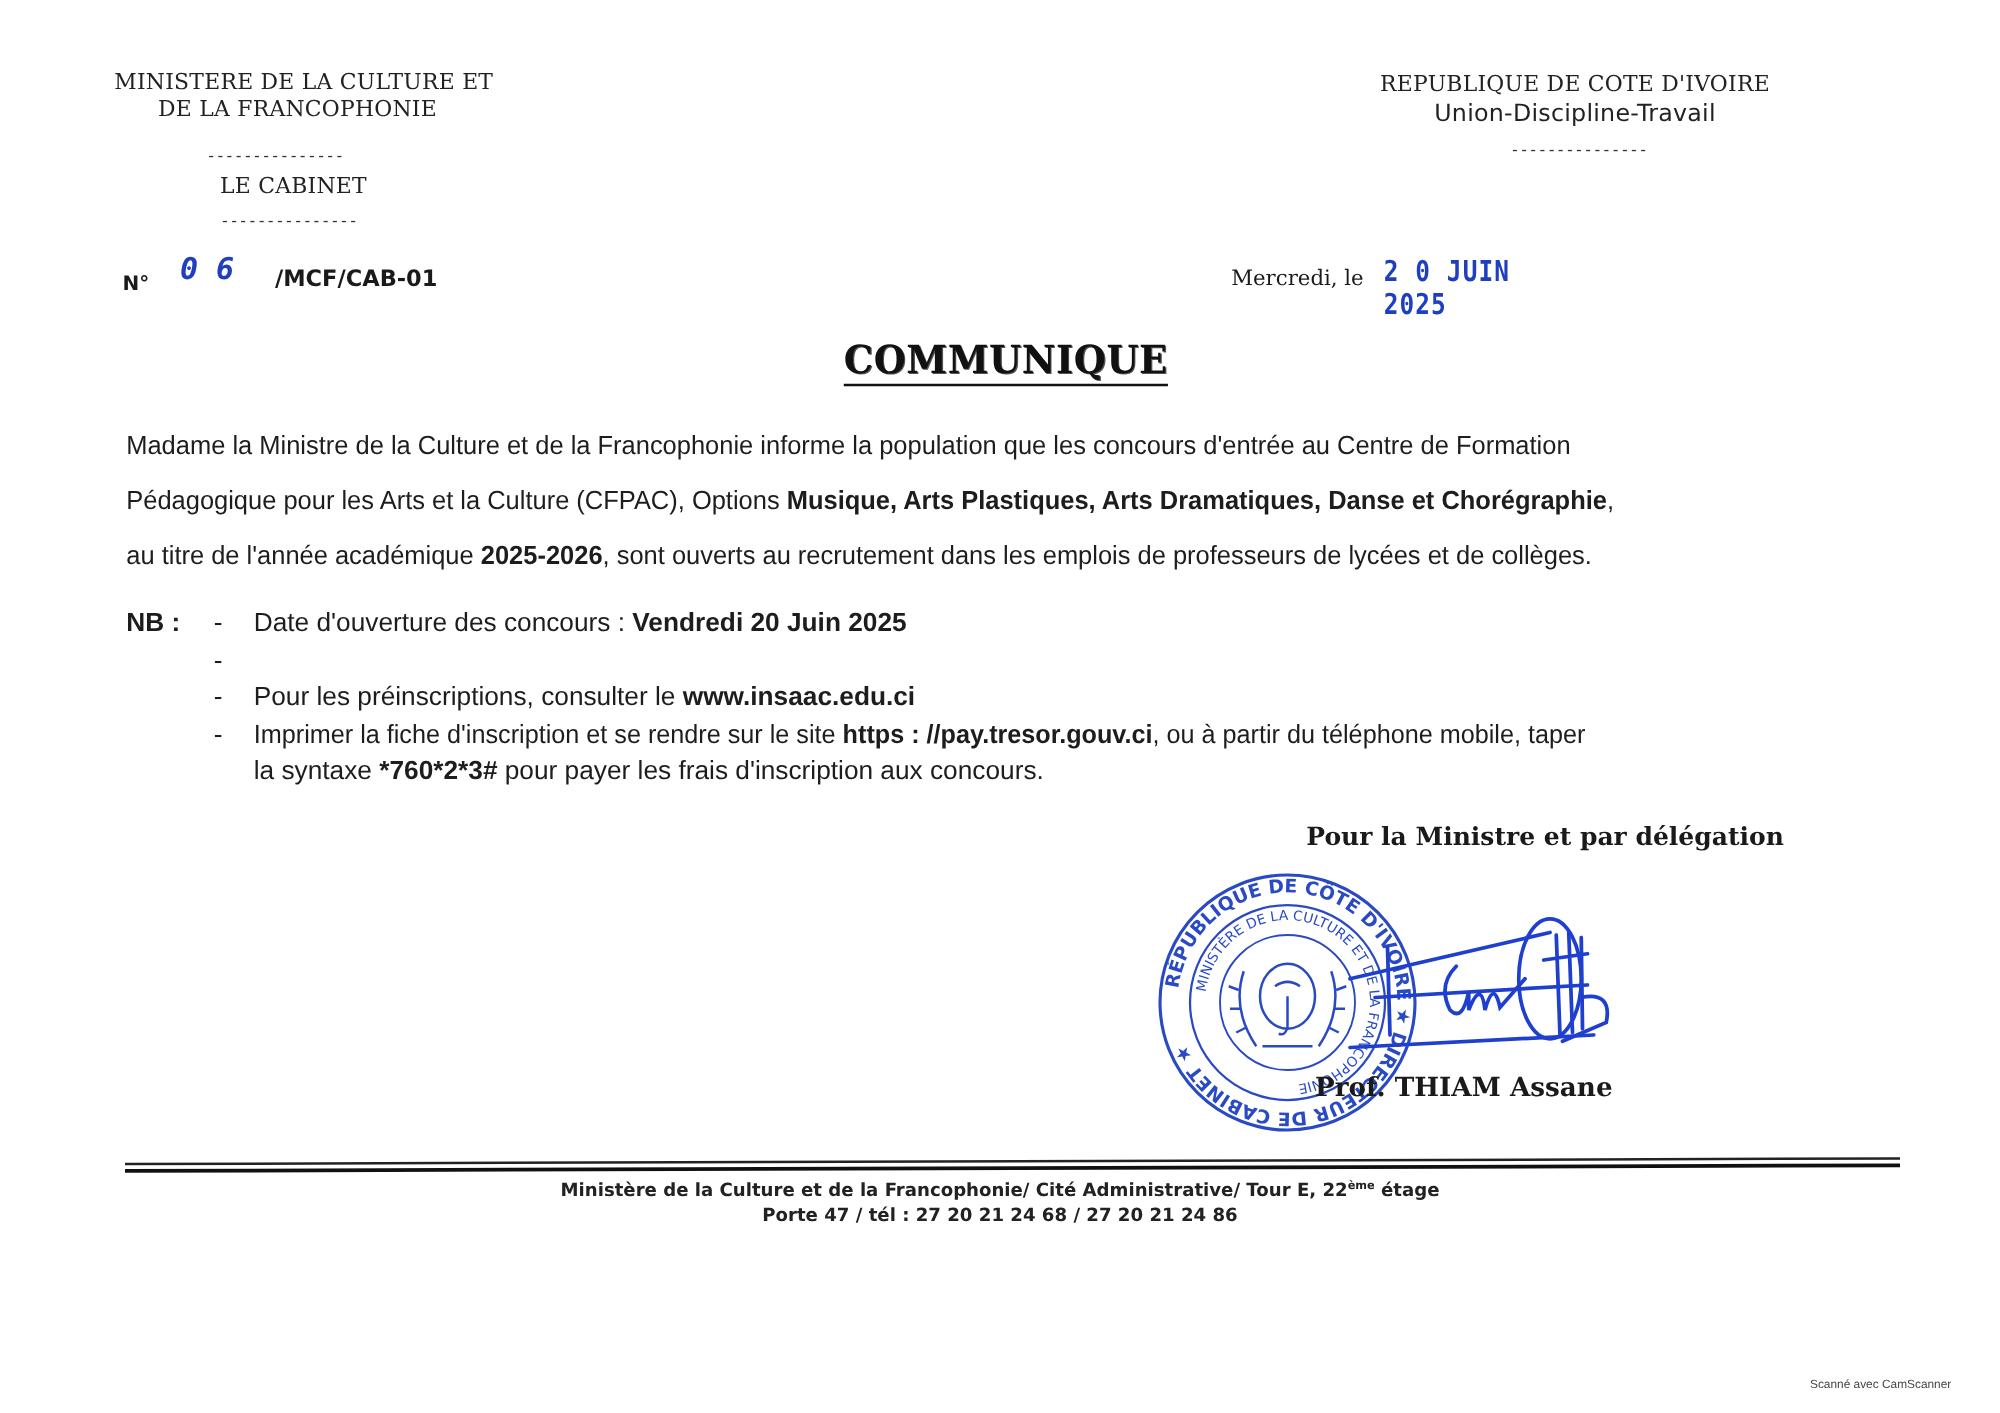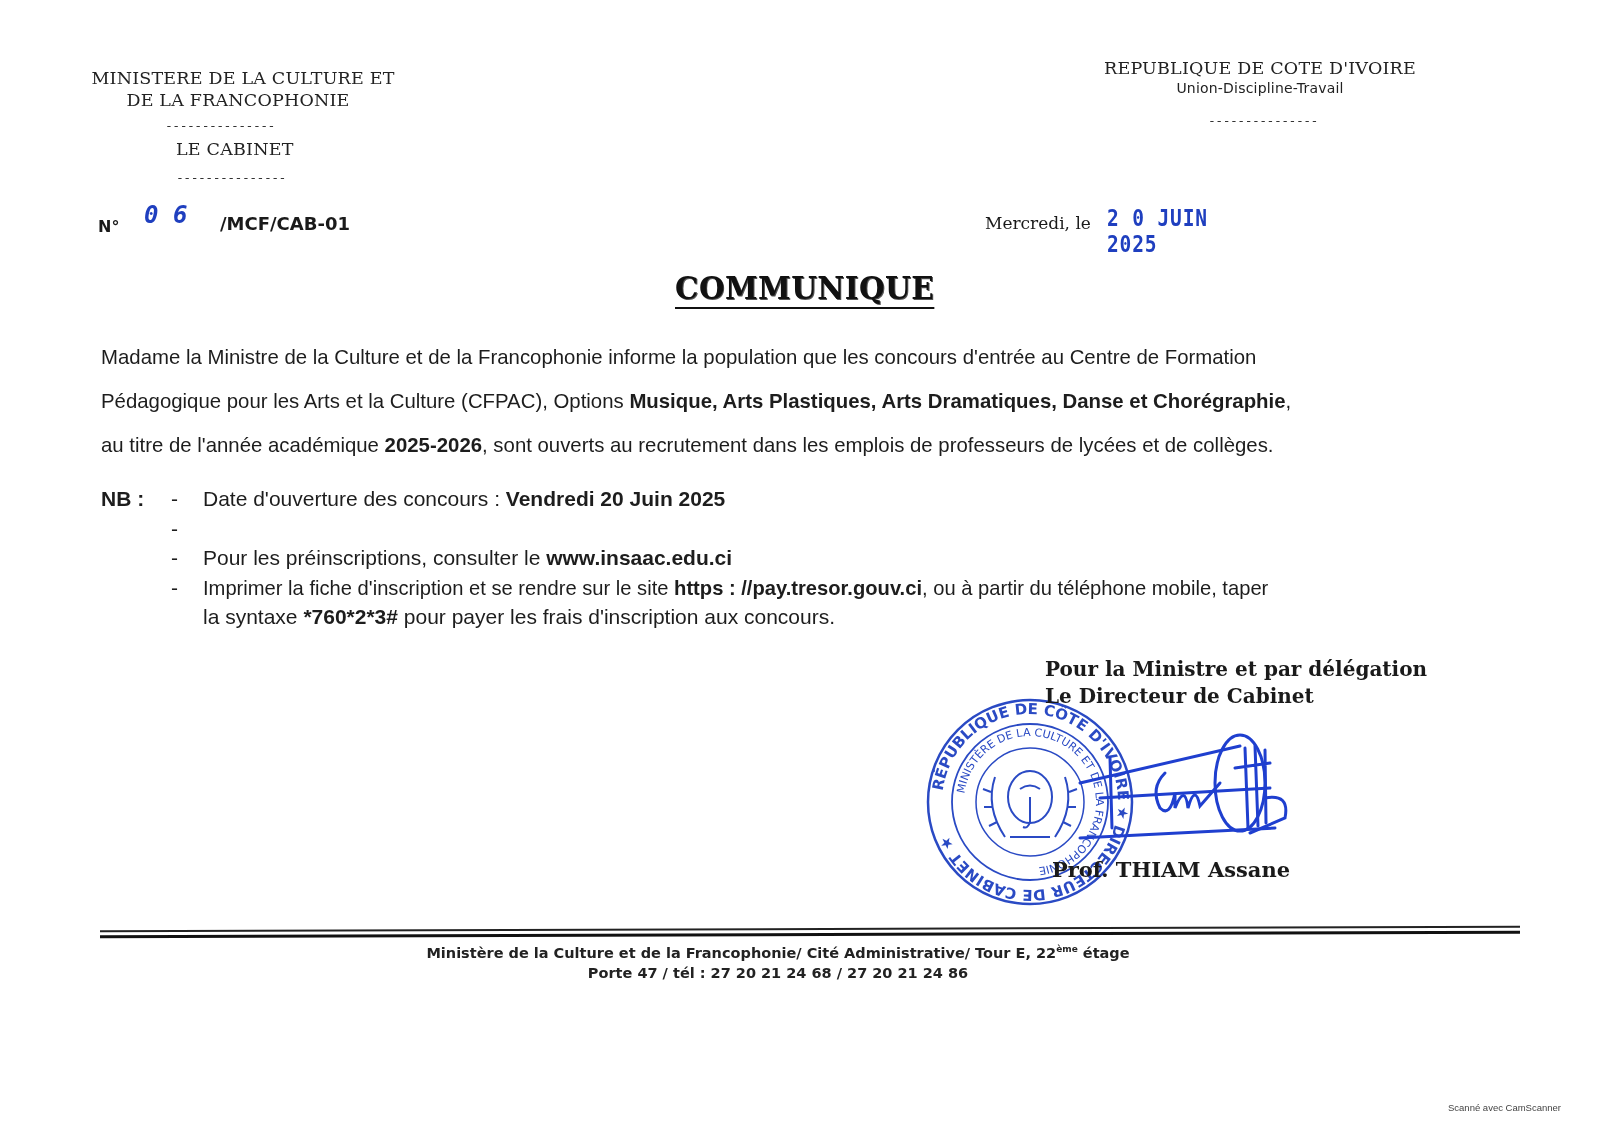--- a/index.html
+++ b/index.html
@@ -28,31 +28,31 @@
     .nb-row { display: flex; align-items: baseline; }
     .sig { font-family: "DejaVu Serif", serif; font-weight: bold; font-size: 20px; color: #1a1a1a; }
     .footer-text { font-family: "DejaVu Sans", sans-serif; font-weight: bold; font-size: 14.5px; color: #222; }
     .rule1 { height: 2px; background: #222; }
     .rule2 { height: 3px; background: #111; }
     .camscan { font-family: "Liberation Sans", sans-serif; font-size: 9.5px; color: #444; }
   </style>
 </head>
 <body>
 
-<div class="abs hdr center" style="left:88px; top:68px; width:310px;">
+<div class="abs hdr center" style="left:88px; top:56px; width:310px;">
   <div>MINISTERE DE LA CULTURE ET</div>
   <div style="margin-top:2px; margin-right:10px;">DE LA FRANCOPHONIE</div>
 </div>
 <div class="abs dash" style="left:165px; top:118px;">---------------</div>
 <div class="abs hdr" style="left:176px; top:139px;">LE CABINET</div>
 <div class="abs dash" style="left:176px; top:170px;">---------------</div>
 
 <div class="abs hdr center" style="left:1100px; top:58px; width:320px;">
   <div>REPUBLIQUE DE COTE D'IVOIRE</div>
-  <div style="font-family:'DejaVu Sans', sans-serif; font-size:14px; margin-top:2px;">Union-Discipline-Travail</div>
+  <div style="font-family:'DejaVu Sans', sans-serif; font-size:19px; margin-top:2px;">Union-Discipline-Travail</div>
 </div>
 <div class="abs dash" style="left:1208px; top:113px;">---------------</div>
 
 <div class="abs" style="left:98px; top:205px; width:300px; height:40px;">
   <span class="abs" style="left:0; top:12px; font-family:'DejaVu Sans', sans-serif; font-weight:bold; font-size:16px;">N°</span>
   <span class="abs stamp-blue" style="left:46px; top:-4px; font-size:24px; font-style:italic;">0 6</span>
   <span class="abs" style="left:122px; top:8px; font-family:'DejaVu Sans', sans-serif; font-weight:bold; font-size:18px;">/MCF/CAB-01</span>
 </div>
 
 <div class="abs" style="left:985px; top:203px; width:300px; height:40px;">
@@ -134,27 +134,26 @@
       <path d="M95,45 Q80,60 90,80 Q100,90 105,65 L105,80 Q115,55 118,80 Q125,55 130,78 L150,55"></path>
       <ellipse cx="170" cy="55" rx="25" ry="48"></ellipse>
       <path d="M175,20 L178,100 M185,18 L188,98 M195,22 L196,95 M165,40 L200,35"></path>
       <path d="M195,70 Q220,65 215,90 L180,105"></path>
     </g>
   </svg>
 </div>
 
 <div class="abs sig" style="left:1045px; top:657px; width:400px;">
   <div style="font-size:20px;">Pour la Ministre et par délégation</div>
-  <div style="margin-top:3px;">Le Directeur de Cabinet</div>
 </div>
 <div class="abs sig" style="left:1052px; top:857px; font-size:21px;">Prof. THIAM Assane</div>
 
 <div class="abs rule1" style="left:100px; top:928px; width:1420px; transform:rotate(-0.18deg);"></div>
 <div class="abs rule2" style="left:100px; top:933px; width:1420px; transform:rotate(-0.18deg);"></div>
 
-<div class="abs footer-text center" style="left:408px; top:944px; width:740px;">
+<div class="abs footer-text center" style="left:430px; top:944px; width:740px;">
   <div>
     <span>Ministère de la Culture et de la Francophonie/ Cité Administrative/ Tour E, 22</span><sup style="font-size:9px;">ème</sup><span> étage</span>
   </div>
   <div style="margin-top:4px;">Porte 47 / tél : 27 20 21 24 68 / 27 20 21 24 86</div>
 </div>
 
 <div class="abs camscan" style="left:1448px; top:1102px;">Scanné avec CamScanner</div>
 
 </body></html>

